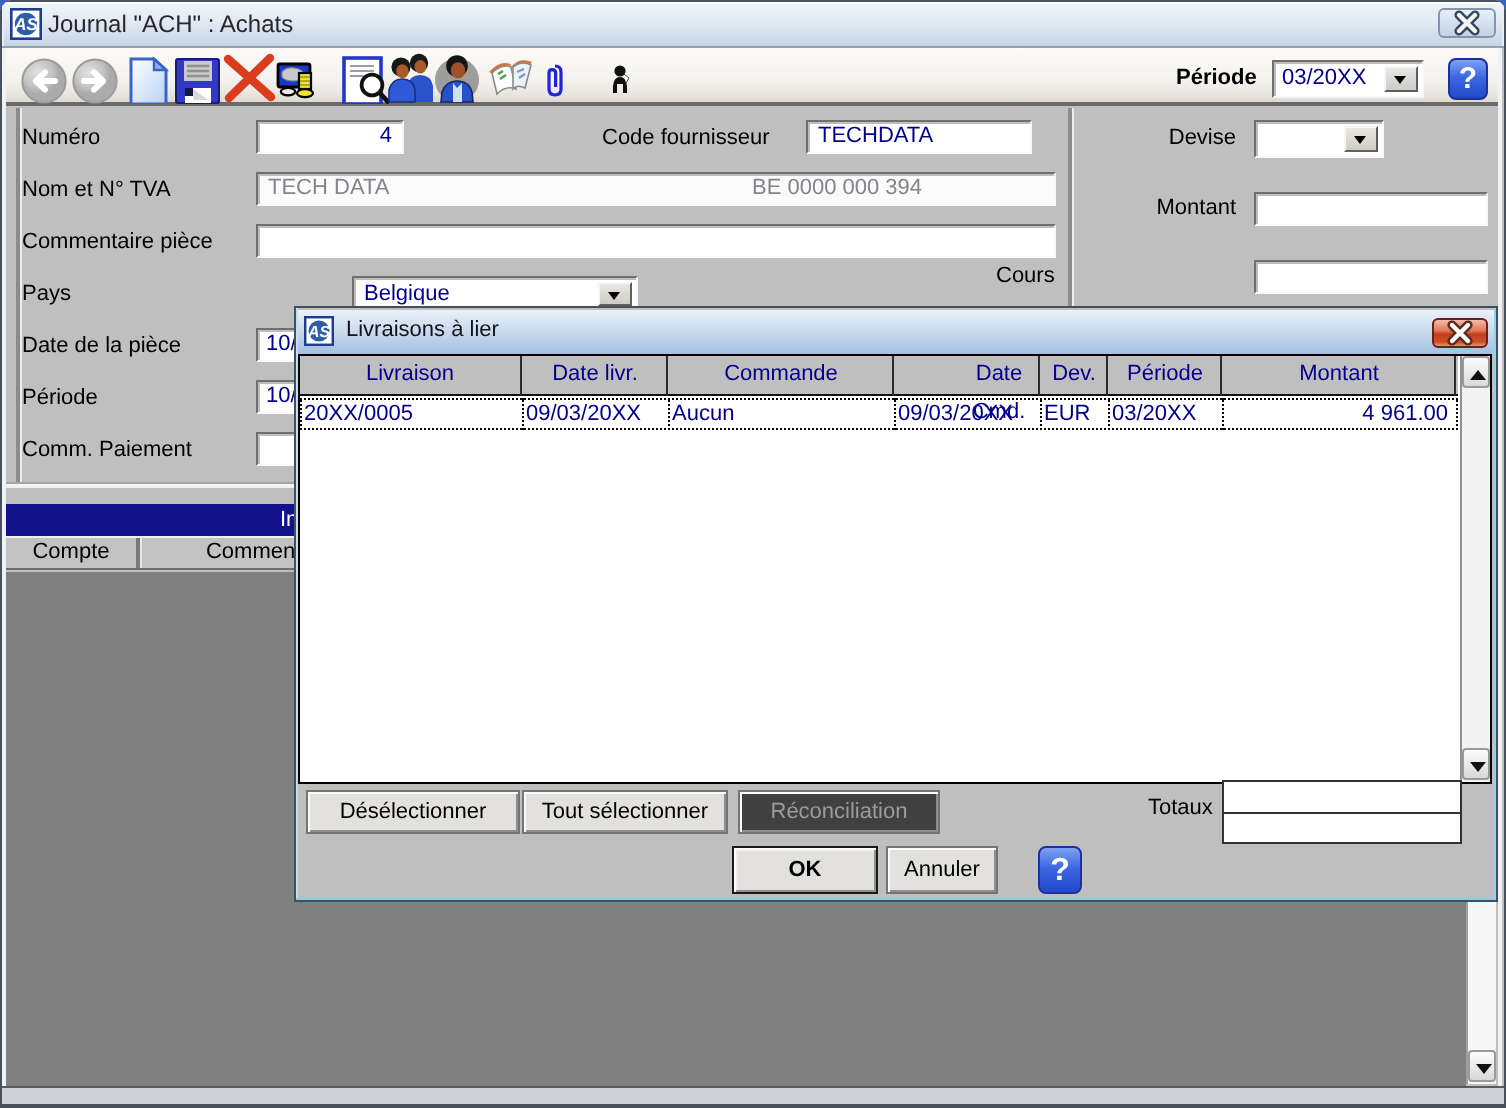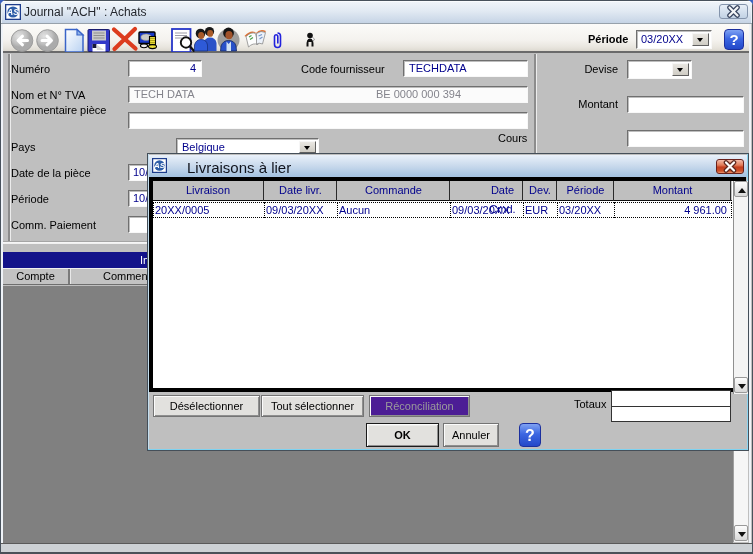--- a/index.html
+++ b/index.html
@@ -37,21 +37,21 @@
 
 #msb { position:absolute; left:733px; top:286px; width:15px; height:256px; background:#F6F6F6; border-left:1px solid #A0A0A0; }
 .sbtn { position:absolute; background:linear-gradient(#FDFDFD,#E9E9E9 55%,#D8D8D8); border:1px solid #9A9A9A; border-radius:2px; }
 .arrow-d { position:absolute; left:3px; top:6px; border:4px solid transparent; border-top:5px solid #111; }
 .arrow-u { position:absolute; left:3px; top:2px; border:4px solid transparent; border-bottom:5px solid #111; }
 
 .btn { position:absolute; background:#E2E1DE; border:1px solid #747474; box-shadow:inset 1px 1px 0 #FBFBFB, inset -1px -1px 0 #8F8F8F; text-align:center; font-size:11px; color:#000; }
 
 #dlg { position:absolute; left:147px; top:153px; width:602px; height:298px; border:1px solid #454F59; background:#BFBFBF; box-shadow:inset -1px 0 0 #8CD4F0, inset 0 -1px 0 #7ED2F0, inset 1px 0 0 #C4DFEF; }
 #dlgtitle { position:absolute; left:1px; top:1px; width:598px; height:22px; background:linear-gradient(#EAF1FA, #C8D9EC 50%, #A6C3E1 95%); }
-#dlgtitletext { position:absolute; left:25px; top:5px; font-size:15px; color:#10131C;margin-left:14px; }
+#dlgtitletext { position:absolute; left:25px; top:5px; font-size:11px; color:#10131C; }
 .hc { top:0; height:20px; line-height:19px; text-align:center; border-right:1px solid #2A2A2A; font-size:11px; }
 </style>
 </head>
 <body>
 <div id="win">
   <div id="titlebar"></div>
   <div id="titletext">Journal "ACH" : Achats</div>
   <div id="toolbar"></div>
   <div id="tbline"></div>
 
@@ -139,29 +139,29 @@
   <div id="client"></div>
   <div id="lframe"></div>
   <div id="rframe"></div>
 
   <div class="grooveV" style="left:8px; top:54px; height:187px;"></div>
   <div class="grooveV" style="left:534px; top:54px; height:187px;"></div>
   <div class="grooveH" style="left:3px; top:241px; width:746px;"></div>
 
   <div class="lbl" style="left:11px; top:63px;">Numéro</div>
   <div class="lbl" style="left:11px; top:89px;">Nom et N° TVA</div>
-  <div class="lbl" style="left:11px; top:104px;text-align:right;">Commentaire pièce</div>
+  <div class="lbl" style="left:11px; top:115px;text-align:right;">Commentaire pièce</div>
   <div class="lbl" style="left:11px; top:141px;">Pays</div>
   <div class="lbl" style="left:11px; top:167px;">Date de la pièce</div>
   <div class="lbl" style="left:11px; top:193px;">Période</div>
   <div class="lbl" style="left:11px; top:219px;">Comm. Paiement</div>
   <div class="lbl" style="left:301px; top:63px;">Code fournisseur</div>
 
   <div class="inp navy" style="left:128px; top:60px; width:74px; text-align:right; padding-right:5px;">4</div>
-  <div class="inp navy" style="left:403px; top:60px; width:125px; padding-left:5px;">TECHDATA</div>
+  <div class="inp navy" style="left:403px; top:60px; width:113px; padding-left:5px;">TECHDATA</div>
   <div class="inp" style="left:128px; top:86px; width:400px; background:#FBFBFB; color:#84848C;">
       <span style="position:absolute; left:5px;">TECH DATA</span>
       <span style="position:absolute; left:247px;">BE 0000 000 394</span>
     </div>
   <div class="inp" style="left:128px; top:112px; width:400px;"></div>
   <div class="inp navy" style="left:136px; top:138px; width:143px; height:18px; padding-left:5px; line-height:16px;margin-left:40px;">Belgique<span class="combo-btn"></span></div>
   <div class="inp navy" style="left:128px; top:164px; width:74px; padding-left:4px;">10/03/20XX</div>
   <div class="inp navy" style="left:128px; top:190px; width:74px; padding-left:4px;">10/03/20XX</div>
   <div class="inp" style="left:128px; top:216px; width:74px;"></div>
 
@@ -209,21 +209,21 @@
   </svg>
   <div id="dlgtitletext">Livraisons à lier</div>
 
   <div class="abs" style="left:568px; top:5px; width:28px; height:15px; border:1px solid #69201A; border-radius:3px; background:linear-gradient(#F4BCA9, #E17A57 40%, #C23E1E 55%, #CE5129 85%, #EA9672);">
     <svg width="26" height="13" viewBox="0 0 26 13">
         <path d="M9 2.5 L17 10.5 M17 2.5 L9 10.5" stroke="#5E2A20" stroke-width="4.6" stroke-linecap="round"></path>
         <path d="M9 2.5 L17 10.5 M17 2.5 L9 10.5" stroke="#FFFFFF" stroke-width="2.2" stroke-linecap="round"></path>
       </svg>
   </div>
 
-  <div class="abs" style="left:1px; top:23px; width:597px; height:215px; background:#fff; border:4px solid #000000;">
+  <div class="abs" style="left:1px; top:23px; width:597px; height:215px; background:#fff; border:1px solid #000000;">
 
     <div class="abs" style="left:0; top:0; width:579px; height:20px; background:#BFBFBF; border-bottom:1px solid #111; color:#00008C;">
       <div class="abs hc" style="left:0px; width:111px;">Livraison</div>
       <div class="abs hc" style="left:112px; width:72px;">Date livr.</div>
       <div class="abs hc" style="left:185px; width:112px;">Commande</div>
       <div class="abs hc" style="left:298px; width:72px;padding-left:32px;">Date Cmd.</div>
       <div class="abs hc" style="left:371px; width:33px;">Dev.</div>
       <div class="abs hc" style="left:405px; width:56px;">Période</div>
       <div class="abs hc" style="left:462px; width:116px;">Montant</div>
     </div>
@@ -249,21 +249,21 @@
           <span class="arrow-u"></span>
         </div>
       <div class="sbtn" style="left:0px; top:196px; width:14px; height:16px;">
           <span class="arrow-d"></span>
         </div>
     </div>
   </div>
 
   <div class="btn" style="left:5px; top:241px; width:107px; height:22px; line-height:21px;">Désélectionner</div>
   <div class="btn" style="left:113px; top:241px; width:103px; height:22px; line-height:21px;">Tout sélectionner</div>
-  <div class="btn" style="left:221px; top:241px; width:101px; height:22px; line-height:21px; color:#9B9B9B; background:#4c1d95;">Réconciliation</div>
+  <div class="btn" style="left:221px; top:241px; width:101px; height:22px; line-height:21px; color:#9B9B9B; background:#404040;">Réconciliation</div>
 
   <div class="lbl" style="left:426px; top:244px;">Totaux</div>
   <div class="abs" style="left:463px; top:236px; width:120px; height:16px; background:#fff; border:1px solid #333; border-bottom:none;"></div>
   <div class="abs" style="left:463px; top:252px; width:120px; height:16px; background:#fff; border:1px solid #333;"></div>
 
   <div class="btn" style="left:218px; top:269px; width:73px; height:24px; line-height:23px; font-weight:bold; border:1px solid #1A1A1A; box-shadow:inset 1px 1px 0 #FBFBFB, inset -1px -1px 0 #8F8F8F, inset 2px 2px 0 #ECECEA;">OK</div>
   <div class="btn" style="left:295px; top:269px; width:56px; height:24px; line-height:23px;">Annuler</div>
   <div class="abs" style="left:371px; top:269px; width:22px; height:24px; border-radius:4px; border:1px solid #1B2F9E; background:linear-gradient(#7FA2F2,#3C67E2 45%,#2348C8); text-align:center; color:#fff; font-weight:bold; font-size:16px; line-height:23px;">?</div>
 </div>
 

